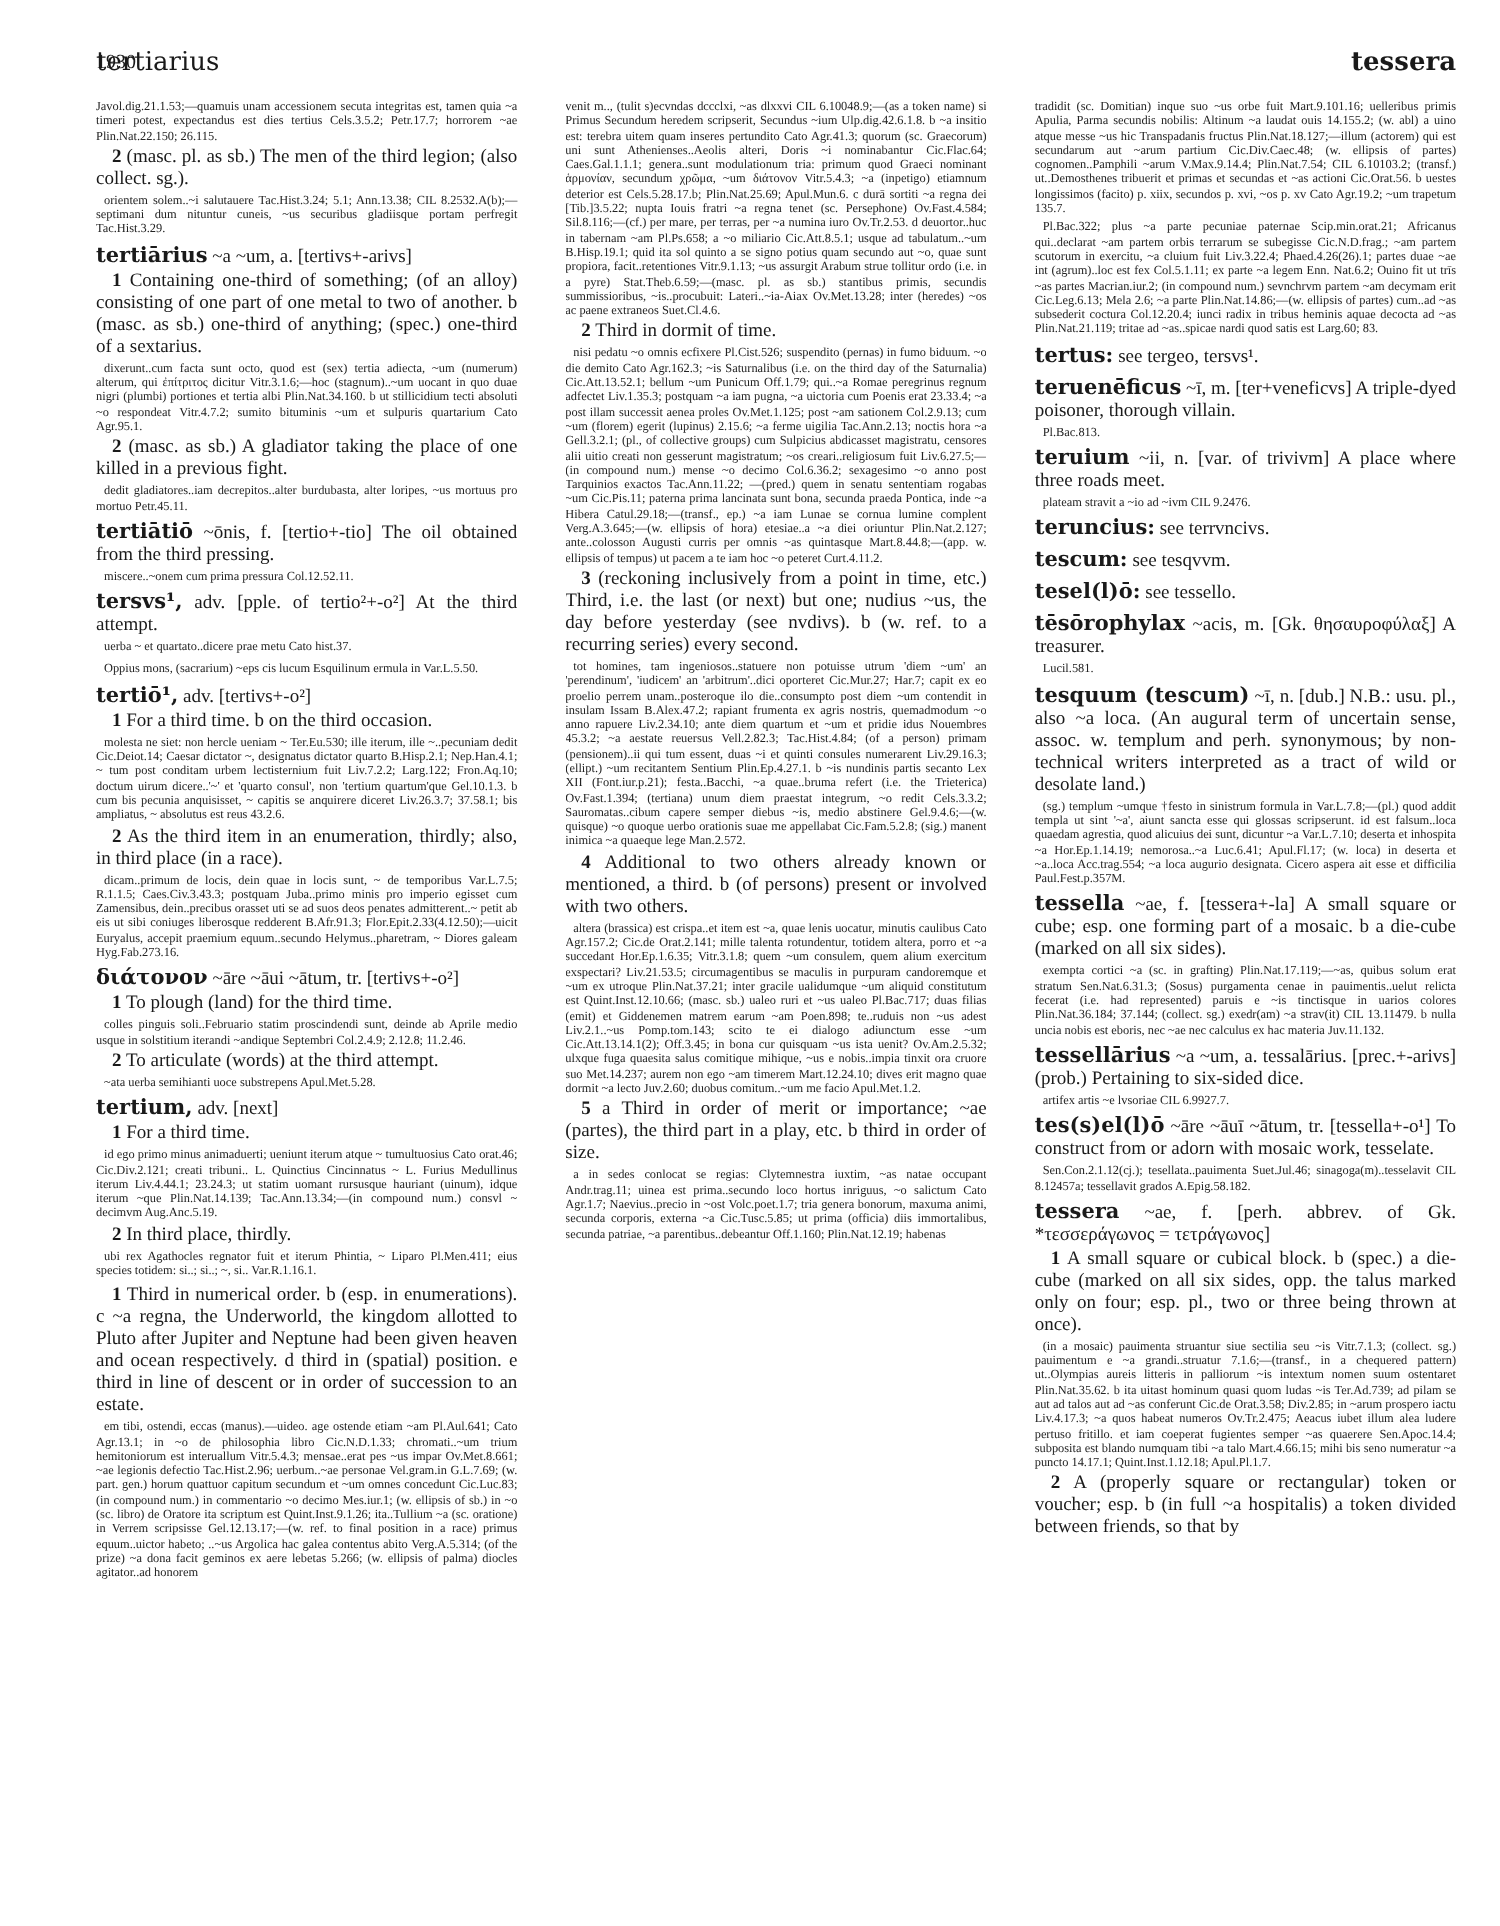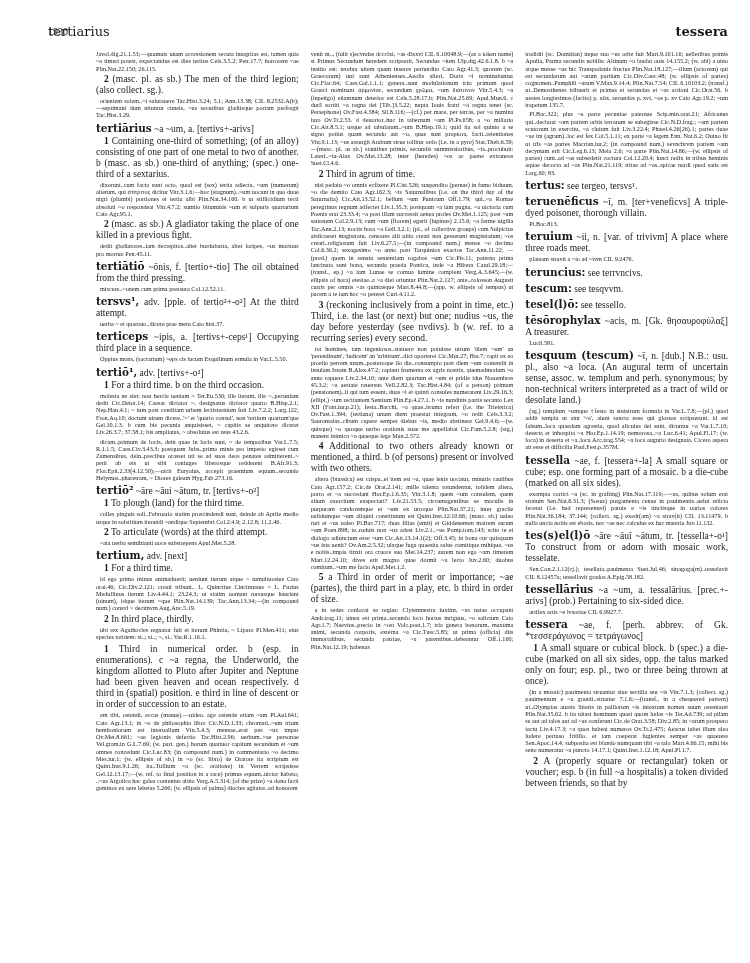--- a/index.html
+++ b/index.html
@@ -2,21 +2,21 @@
 <html><head>
 <meta charset="utf-8">
 <style>
   html, body { margin: 0; padding: 0; background: #ffffff; }
   body { width: 750px; height: 963px; overflow: hidden; position: relative; color: #1a1a1a; font-family: "DejaVu Serif", "Liberation Serif", serif; }
   .page { position: absolute; left: 48px; top: 24px; width: 680px; height: 930px; }
   .running-head { position: relative; height: 22px; margin-bottom: 4px; }
   .rh-left { position: absolute; left: 0; top: 0; font-family: "DejaVu Serif", serif; font-weight: normal; font-size: 13px; }
   .rh-center { position: absolute; left: 0; right: 0; top: 2px; font-family: "Liberation Serif", serif; font-size: 10px; }
   .rh-right { position: absolute; right: 0; top: 0; font-family: "DejaVu Serif", serif; font-weight: bold; font-size: 13px; }
-  .columns { display: flex; gap: 12px; height: 900px; margin-left: 48px; }
+  .columns { display: flex; gap: 24px; height: 900px; }
   .col { width: 221px; overflow: hidden; }
   .entry { margin: 0 0 4px 0; }
   .head { font-family: "Liberation Serif", serif; font-size: 9.5px; line-height: 11px; text-align: justify; margin: 0; }
   .hw { font-weight: bold; font-size: 10.5px; font-family: "DejaVu Serif", serif; }
   .sense { font-family: "Liberation Serif", serif; font-size: 9.5px; line-height: 11px; text-align: justify; text-indent: 8px; margin: 1px 0 0 0; }
   .sense .num { font-weight: bold; }
   .cit { font-family: "Liberation Serif", serif; font-size: 6.2px; line-height: 7.3px; text-align: justify; margin: 1px 0 2px 0; text-indent: 4px; color: #222; }
   .pre { font-family: "Liberation Serif", serif; font-size: 6.2px; line-height: 7.3px; text-align: justify; margin: 0 0 2px 0; color: #222; }
   .xref { font-family: "Liberation Serif", serif; font-size: 9.5px; line-height: 11px; margin: 4px 0; }
   .xref .hw { font-size: 10.5px; }
@@ -47,52 +47,52 @@
         </div>
         <div class="entry">
           <p class="head"><span class="hw">tertiātiō</span> <span>~ōnis, f. [tertio+-tio] The oil obtained from the third pressing.</span></p>
           <p class="cit">miscere..~onem cum prima pressura Col.12.52.11.</p>
         </div>
         <div class="entry">
           <p class="head"><span class="hw">tersvs¹,</span> <span>adv. [pple. of tertio²+-o²] At the third attempt.</span></p>
           <p class="cit">uerba ~ et quartato..dicere prae metu Cato hist.37.</p>
         </div>
         <div class="entry">
-          <p class="head"><span class="hw">terticeps</span> <span>~ipis, a. [tertivs+-ceps¹] Occupying third place in a sequence.</span></p>
           <p class="cit">Oppius mons, (sacrarium) ~eps cis lucum Esquilinum ermula in Var.L.5.50.</p>
         </div>
         <div class="entry">
           <p class="head"><span class="hw">tertiō¹,</span> <span>adv. [tertivs+-o²]</span></p>
           <p class="sense"><span class="num">1</span> <span>For a third time. b on the third occasion.</span></p>
           <p class="cit">molesta ne siet: non hercle ueniam ~ Ter.Eu.530; ille iterum, ille ~..pecuniam dedit Cic.Deiot.14; Caesar dictator ~, designatus dictator quarto B.Hisp.2.1; Nep.Han.4.1; ~ tum post conditam urbem lectisternium fuit Liv.7.2.2; Larg.122; Fron.Aq.10; doctum uirum dicere..'~' et 'quarto consul', non 'tertium quartum'que Gel.10.1.3. b cum bis pecunia anquisisset, ~ capitis se anquirere diceret Liv.26.3.7; 37.58.1; bis ampliatus, ~ absolutus est reus 43.2.6.</p>
+          <p class="sense"><span class="num">2</span> <span>As the third item in an enumeration, thirdly; also, in third place (in a race).</span></p>
           <p class="cit">dicam..primum de locis, dein quae in locis sunt, ~ de temporibus Var.L.7.5; R.1.1.5; Caes.Civ.3.43.3; postquam Juba..primo minis pro imperio egisset cum Zamensibus, dein..precibus orasset uti se ad suos deos penates admitterent..~ petit ab eis ut sibi coniuges liberosque redderent B.Afr.91.3; Flor.Epit.2.33(4.12.50);—uicit Euryalus, accepit praemium equum..secundo Helymus..pharetram, ~ Diores galeam Hyg.Fab.273.16.</p>
         </div>
         <div class="entry">
-          <p class="head"><span class="hw">tertiō²</span> <span>~āre ~āui ~ātum, tr. [tertivs+-o²]</span></p>
+          <p class="head"><span class="hw">διάτονον</span> <span>~āre ~āui ~ātum, tr. [tertivs+-o²]</span></p>
           <p class="sense"><span class="num">1</span> <span>To plough (land) for the third time.</span></p>
           <p class="cit">colles pinguis soli..Februario statim proscindendi sunt, deinde ab Aprile medio usque in solstitium iterandi ~andique Septembri Col.2.4.9; 2.12.8; 11.2.46.</p>
           <p class="sense"><span class="num">2</span> <span>To articulate (words) at the third attempt.</span></p>
           <p class="cit">~ata uerba semihianti uoce substrepens Apul.Met.5.28.</p>
         </div>
         <div class="entry">
           <p class="head"><span class="hw">tertium,</span> <span>adv. [next]</span></p>
           <p class="sense"><span class="num">1</span> <span>For a third time.</span></p>
           <p class="cit">id ego primo minus animaduerti; ueniunt iterum atque ~ tumultuosius Cato orat.46; Cic.Div.2.121; creati tribuni.. L. Quinctius Cincinnatus ~ L. Furius Medullinus iterum Liv.4.44.1; 23.24.3; ut statim uomant rursusque hauriant (uinum), idque iterum ~que Plin.Nat.14.139; Tac.Ann.13.34;—(in compound num.) consvl ~ decimvm Aug.Anc.5.19.</p>
           <p class="sense"><span class="num">2</span> <span>In third place, thirdly.</span></p>
           <p class="cit">ubi rex Agathocles regnator fuit et iterum Phintia, ~ Liparo Pl.Men.411; eius species totidem: si..; si..; ~, si.. Var.R.1.16.1.</p>
         </div>
         <div class="entry">
           <p class="sense"><span class="num">1</span> <span>Third in numerical order. b (esp. in enumerations). c ~a regna, the Underworld, the kingdom allotted to Pluto after Jupiter and Neptune had been given heaven and ocean respectively. d third in (spatial) position. e third in line of descent or in order of succession to an estate.</span></p>
           <p class="cit">em tibi, ostendi, eccas (manus).—uideo. age ostende etiam ~am Pl.Aul.641; Cato Agr.13.1; in ~o de philosophia libro Cic.N.D.1.33; chromati..~um trium hemitoniorum est interuallum Vitr.5.4.3; mensae..erat pes ~us impar Ov.Met.8.661; ~ae legionis defectio Tac.Hist.2.96; uerbum..~ae personae Vel.gram.in G.L.7.69; (w. part. gen.) horum quattuor capitum secundum et ~um omnes concedunt Cic.Luc.83; (in compound num.) in commentario ~o decimo Mes.iur.1; (w. ellipsis of sb.) in ~o (sc. libro) de Oratore ita scriptum est Quint.Inst.9.1.26; ita..Tullium ~a (sc. oratione) in Verrem scripsisse Gel.12.13.17;—(w. ref. to final position in a race) primus equum..uictor habeto; ..~us Argolica hac galea contentus abito Verg.A.5.314; (of the prize) ~a dona facit geminos ex aere lebetas 5.266; (w. ellipsis of palma) diocles agitator..ad honorem</p>
         </div>
       </div>
     <div class="col">
         <p class="pre">venit m.., (tulit s)ecvndas dccclxi, ~as dlxxvi CIL 6.10048.9;—(as a token name) si Primus Secundum heredem scripserit, Secundus ~ium Ulp.dig.42.6.1.8. b ~a insitio est: terebra uitem quam inseres pertundito Cato Agr.41.3; quorum (sc. Graecorum) uni sunt Athenienses..Aeolis alteri, Doris ~i nominabantur Cic.Flac.64; Caes.Gal.1.1.1; genera..sunt modulationum tria: primum quod Graeci nominant ἁρμονίαν, secundum χρῶμα, ~um διάτονον Vitr.5.4.3; ~a (inpetigo) etiamnum deterior est Cels.5.28.17.b; Plin.Nat.25.69; Apul.Mun.6. c durā sortiti ~a regna dei [Tib.]3.5.22; nupta Iouis fratri ~a regna tenet (sc. Persephone) Ov.Fast.4.584; Sil.8.116;—(cf.) per mare, per terras, per ~a numina iuro Ov.Tr.2.53. d deuortor..huc in tabernam ~am Pl.Ps.658; a ~o miliario Cic.Att.8.5.1; usque ad tabulatum..~um B.Hisp.19.1; quid ita sol quinto a se signo potius quam secundo aut ~o, quae sunt propiora, facit..retentiones Vitr.9.1.13; ~us assurgit Arabum strue tollitur ordo (i.e. in a pyre) Stat.Theb.6.59;—(masc. pl. as sb.) stantibus primis, secundis summissioribus, ~is..procubuit: Lateri..~ia-Aiax Ov.Met.13.28; inter (heredes) ~os ac paene extraneos Suet.Cl.4.6.</p>
         <div class="entry">
-          <p class="sense"><span class="num">2</span> <span>Third in agrum of time.</span></p>
+          <p class="sense"><span class="num">2</span> <span>Third in dormit of time.</span></p>
           <p class="cit">nisi pedatu ~o omnis ecfixere Pl.Cist.526; suspendito (pernas) in fumo biduum. ~o die demito Cato Agr.162.3; ~is Saturnalibus (i.e. on the third day of the Saturnalia) Cic.Att.13.52.1; bellum ~um Punicum Off.1.79; qui..~a Romae peregrinus regnum adfectet Liv.1.35.3; postquam ~a iam pugna, ~a uictoria cum Poenis erat 23.33.4; ~a post illam successit aenea proles Ov.Met.1.125; post ~am sationem Col.2.9.13; cum ~um (florem) egerit (lupinus) 2.15.6; ~a ferme uigilia Tac.Ann.2.13; noctis hora ~a Gell.3.2.1; (pl., of collective groups) cum Sulpicius abdicasset magistratu, censores alii uitio creati non gesserunt magistratum; ~os creari..religiosum fuit Liv.6.27.5;—(in compound num.) mense ~o decimo Col.6.36.2; sexagesimo ~o anno post Tarquinios exactos Tac.Ann.11.22; —(pred.) quem in senatu sententiam rogabas ~um Cic.Pis.11; paterna prima lancinata sunt bona, secunda praeda Pontica, inde ~a Hibera Catul.29.18;—(transf., ep.) ~a iam Lunae se cornua lumine complent Verg.A.3.645;—(w. ellipsis of hora) etesiae..a ~a diei oriuntur Plin.Nat.2.127; ante..colosson Augusti curris per omnis ~as quintasque Mart.8.44.8;—(app. w. ellipsis of tempus) ut pacem a te iam hoc ~o peteret Curt.4.11.2.</p>
           <p class="sense"><span class="num">3</span> <span>(reckoning inclusively from a point in time, etc.) Third, i.e. the last (or next) but one; nudius ~us, the day before yesterday (see nvdivs). b (w. ref. to a recurring series) every second.</span></p>
           <p class="cit">tot homines, tam ingeniosos..statuere non potuisse utrum 'diem ~um' an 'perendinum', 'iudicem' an 'arbitrum'..dici oporteret Cic.Mur.27; Har.7; capit ex eo proelio perrem unam..posteroque ilo die..consumpto post diem ~um contendit in insulam Issam B.Alex.47.2; rapiant frumenta ex agris nostris, quemadmodum ~o anno rapuere Liv.2.34.10; ante diem quartum et ~um et pridie idus Nouembres 45.3.2; ~a aestate reuersus Vell.2.82.3; Tac.Hist.4.84; (of a person) primam (pensionem)..ii qui tum essent, duas ~i et quinti consules numerarent Liv.29.16.3; (ellipt.) ~um recitantem Sentium Plin.Ep.4.27.1. b ~is nundinis partis secanto Lex XII (Font.iur.p.21); festa..Bacchi, ~a quae..bruma refert (i.e. the Trieterica) Ov.Fast.1.394; (tertiana) unum diem praestat integrum, ~o redit Cels.3.3.2; Sauromatas..cibum capere semper diebus ~is, medio abstinere Gel.9.4.6;—(w. quisque) ~o quoque uerbo orationis suae me appellabat Cic.Fam.5.2.8; (sig.) manent inimica ~a quaeque lege Man.2.572.</p>
           <p class="sense"><span class="num">4</span> <span>Additional to two others already known or mentioned, a third. b (of persons) present or involved with two others.</span></p>
           <p class="cit">altera (brassica) est crispa..et item est ~a, quae lenis uocatur, minutis caulibus Cato Agr.157.2; Cic.de Orat.2.141; mille talenta rotundentur, totidem altera, porro et ~a succedant Hor.Ep.1.6.35; Vitr.3.1.8; quem ~um consulem, quem alium exercitum exspectari? Liv.21.53.5; circumagentibus se maculis in purpuram candoremque et ~um ex utroque Plin.Nat.37.21; inter gracile ualidumque ~um aliquid constitutum est Quint.Inst.12.10.66; (masc. sb.) ualeo ruri et ~us ualeo Pl.Bac.717; duas filias (emit) et Giddenemen matrem earum ~am Poen.898; te..ruduis non ~us adest Liv.2.1..~us Pomp.tom.143; scito te ei dialogo adiunctum esse ~um Cic.Att.13.14.1(2); Off.3.45; in bona cur quisquam ~us ista uenit? Ov.Am.2.5.32; ulxque fuga quaesita salus comitique mihique, ~us e nobis..impia tinxit ora cruore suo Met.14.237; aurem non ego ~am timerem Mart.12.24.10; dives erit magno quae dormit ~a lecto Juv.2.60; duobus comitum..~um me facio Apul.Met.1.2.</p>
           <p class="sense"><span class="num">5</span> <span>a Third in order of merit or importance; ~ae (partes), the third part in a play, etc. b third in order of size.</span></p>
           <p class="cit">a in sedes conlocat se regias: Clytemnestra iuxtim, ~as natae occupant Andr.trag.11; uinea est prima..secundo loco hortus inriguus, ~o salictum Cato Agr.1.7; Naevius..precio in ~ost Volc.poet.1.7; tria genera bonorum, maxuma animi, secunda corporis, externa ~a Cic.Tusc.5.85; ut prima (officia) diis immortalibus, secunda patriae, ~a parentibus..debeantur Off.1.160; Plin.Nat.12.19; habenas</p>
         </div>
       </div>
     <div class="col">
@@ -126,26 +126,26 @@
         </div>
         <div class="entry">
           <p class="head"><span class="hw">tesquum (tescum)</span> <span>~ī, n. [dub.] N.B.: usu. pl., also ~a loca. (An augural term of uncertain sense, assoc. w. templum and perh. synonymous; by non-technical writers interpreted as a tract of wild or desolate land.)</span></p>
           <p class="cit">(sg.) templum ~umque †festo in sinistrum formula in Var.L.7.8;—(pl.) quod addit templa ut sint '~a', aiunt sancta esse qui glossas scripserunt. id est falsum..loca quaedam agrestia, quod alicuius dei sunt, dicuntur ~a Var.L.7.10; deserta et inhospita ~a Hor.Ep.1.14.19; nemorosa..~a Luc.6.41; Apul.Fl.17; (w. loca) in deserta et ~a..loca Acc.trag.554; ~a loca augurio designata. Cicero aspera ait esse et difficilia Paul.Fest.p.357M.</p>
         </div>
         <div class="entry">
           <p class="head"><span class="hw">tessella</span> <span>~ae, f. [tessera+-la] A small square or cube; esp. one forming part of a mosaic. b a die-cube (marked on all six sides).</span></p>
           <p class="cit">exempta cortici ~a (sc. in grafting) Plin.Nat.17.119;—~as, quibus solum erat stratum Sen.Nat.6.31.3; (Sosus) purgamenta cenae in pauimentis..uelut relicta fecerat (i.e. had represented) paruis e ~is tinctisque in uarios colores Plin.Nat.36.184; 37.144; (collect. sg.) exedr(am) ~a strav(it) CIL 13.11479. b nulla uncia nobis est eboris, nec ~ae nec calculus ex hac materia Juv.11.132.</p>
         </div>
         <div class="entry">
+          <p class="head"><span class="hw">tessellārius</span> <span>~a ~um, a. tessalārius. [prec.+-arivs] (prob.) Pertaining to six-sided dice.</span></p>
+          <p class="cit">artifex artis ~e lvsoriae CIL 6.9927.7.</p>
+        </div>
+        <div class="entry">
           <p class="head"><span class="hw">tes(s)el(l)ō</span> <span>~āre ~āuī ~ātum, tr. [tessella+-o¹] To construct from or adorn with mosaic work, tesselate.</span></p>
           <p class="cit">Sen.Con.2.1.12(cj.); tesellata..pauimenta Suet.Jul.46; sinagoga(m)..tesselavit CIL 8.12457a; tessellavit grados A.Epig.58.182.</p>
-        </div>
-        <div class="entry">
-          <p class="head"><span class="hw">tessellārius</span> <span>~a ~um, a. tessalārius. [prec.+-arivs] (prob.) Pertaining to six-sided dice.</span></p>
-          <p class="cit">artifex artis ~e lvsoriae CIL 6.9927.7.</p>
         </div>
         <div class="entry">
           <p class="head"><span class="hw">tessera</span> <span>~ae, f. [perh. abbrev. of Gk. *τεσσεράγωνος = τετράγωνος]</span></p>
           <p class="sense"><span class="num">1</span> <span>A small square or cubical block. b (spec.) a die-cube (marked on all six sides, opp. the talus marked only on four; esp. pl., two or three being thrown at once).</span></p>
           <p class="cit">(in a mosaic) pauimenta struantur siue sectilia seu ~is Vitr.7.1.3; (collect. sg.) pauimentum e ~a grandi..struatur 7.1.6;—(transf., in a chequered pattern) ut..Olympias aureis litteris in palliorum ~is intextum nomen suum ostentaret Plin.Nat.35.62. b ita uitast hominum quasi quom ludas ~is Ter.Ad.739; ad pilam se aut ad talos aut ad ~as conferunt Cic.de Orat.3.58; Div.2.85; in ~arum prospero iactu Liv.4.17.3; ~a quos habeat numeros Ov.Tr.2.475; Aeacus iubet illum alea ludere pertuso fritillo. et iam coeperat fugientes semper ~as quaerere Sen.Apoc.14.4; subposita est blando numquam tibi ~a talo Mart.4.66.15; mihi bis seno numeratur ~a puncto 14.17.1; Quint.Inst.1.12.18; Apul.Pl.1.7.</p>
           <p class="sense"><span class="num">2</span> <span>A (properly square or rectangular) token or voucher; esp. b (in full ~a hospitalis) a token divided between friends, so that by</span></p>
         </div>
       </div>
   </div>
 </div>

